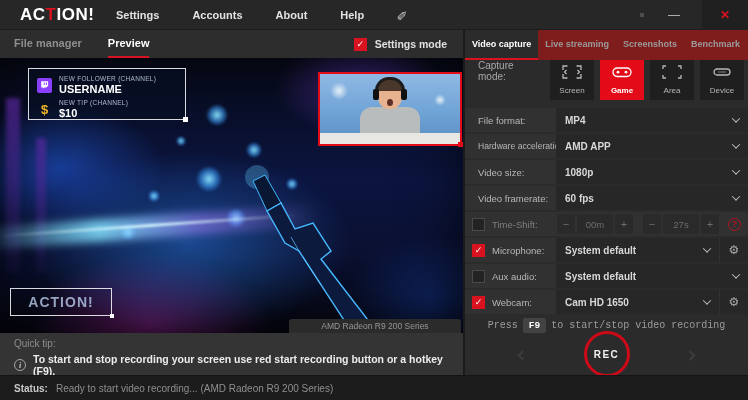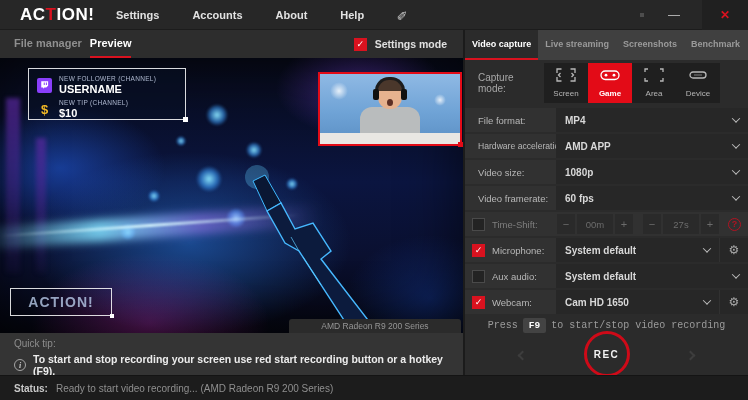--- a/index.html
+++ b/index.html
@@ -14,21 +14,21 @@
   .menu { position:absolute; left:116px; top:0; height:30px; display:flex; align-items:center; gap:33px; }
   .menu-item { font-size:11px; font-weight:bold; color:#e2e2e2; cursor:default; }
   .brush { color:#c9c9c9; font-size:13px; transform:rotate(-90deg); display:inline-block; }
   .winctl { position:absolute; right:0; top:0; height:30px; display:flex; align-items:center; }
   .win-dot { width:4px; height:4px; background:#4d4d4d; margin-right:24px; }
   .win-min { color:#bdbdbd; font-size:12px; margin-right:22px; line-height:30px; }
   .win-close { width:46px; height:30px; background:#202020; color:#d9121f; font-weight:bold; font-size:12px; display:flex; align-items:center; justify-content:center; }
 
   
   .left { position:absolute; top:30px; left:0; width:463px; bottom:25px; background:#2e2e2e; }
-  .left-tabs { position:relative; height:28px; background:#2d2d2d; display:flex; align-items:stretch; padding-left:14px; gap:8px; }
+  .left-tabs { position:relative; height:28px; background:#2d2d2d; display:flex; align-items:stretch; padding-left:14px; gap:26px; }
   .ltab { font-size:11px; font-weight:bold; color:#8f8f8f; display:flex; align-items:center; border-bottom:2px solid transparent; }
   .ltab.active { color:#fff; border-bottom:2px solid #d9121f; }
   .draggable { position:absolute; right:16px; top:0; height:28px; display:flex; align-items:center; gap:8px; }
   .draggable .lbl { font-size:10.5px; font-weight:600; color:#e0e0e0; }
 
   .cb { width:13px; height:13px; display:flex; align-items:center; justify-content:center; font-size:9px; color:#fff; flex-shrink:0; }
   .cb.on  { background:#d9121f; }
   .cb.off { background:#232323; border:1px solid #4a4a4a; color:transparent; }
 
   
@@ -97,26 +97,26 @@
   
   .quicktip { position:absolute; left:0; right:0; bottom:0; height:42px; background:#343434; padding:5px 14px; }
   .qt-title { font-size:10px; color:#8d8d8d; }
   .qt-line { display:flex; align-items:center; gap:7px; margin-top:4px; }
   .info-ic { width:12px; height:12px; border-radius:50%; border:1px solid #a5a5a5; color:#c9c9c9; font-size:8px; font-weight:bold;
     display:flex; align-items:center; justify-content:center; font-family:"Liberation Serif", serif; font-style:italic; flex-shrink:0; }
   .qt-text { font-size:10.5px; font-weight:bold; color:#ececec; }
 
   
   .right { position:absolute; top:30px; left:463px; right:0; bottom:25px; background:#2b2b2b; border-left:2px solid #1b1b1b; }
-  .rtabs { height:30px; background:#404040; display:flex; align-items:stretch; }
+  .rtabs { height:30px; background:#7f1d1d; display:flex; align-items:stretch; }
   .rtab { padding:0 7px; display:flex; align-items:center; font-size:9px; font-weight:bold; color:#9a9a9a; border-bottom:2px solid transparent; white-space:nowrap; }
   .rtab.active { background:#2b2b2b; color:#fff; border-bottom:2px solid #d9121f; }
   .rtab-gear { margin-left:auto; width:26px; display:flex; align-items:center; justify-content:center; color:#b8b8b8; font-size:14px; }
 
-  .capmode { height:46px; display:flex; align-items:center; padding-left:13px; gap:0; }
+  .capmode { height:46px; display:flex; align-items:flex-start; padding-left:13px; gap:6px; }
   .cap-label { width:66px; font-size:10px; color:#a8a8a8; flex-shrink:0; }
   .mode-btn { width:44px; height:40px; background:#1f1f1f; display:flex; flex-direction:column; align-items:center; justify-content:center; gap:3px; }
   .mode-btn.active { background:#e30b17; }
   .mode-lbl { font-size:8px; color:#b5b5b5; }
   .mode-btn.active .mode-lbl { color:#fff; font-weight:bold; }
 
   .rows { position:absolute; top:78px; left:0; right:0; }
   .row { display:flex; align-items:stretch; height:24px; margin-bottom:2px; background:#313131; }
   .row-head { width:90px; flex-shrink:0; display:flex; align-items:center; padding-left:13px; gap:7px; }
   .row-head.cbx { padding-left:7px; }

